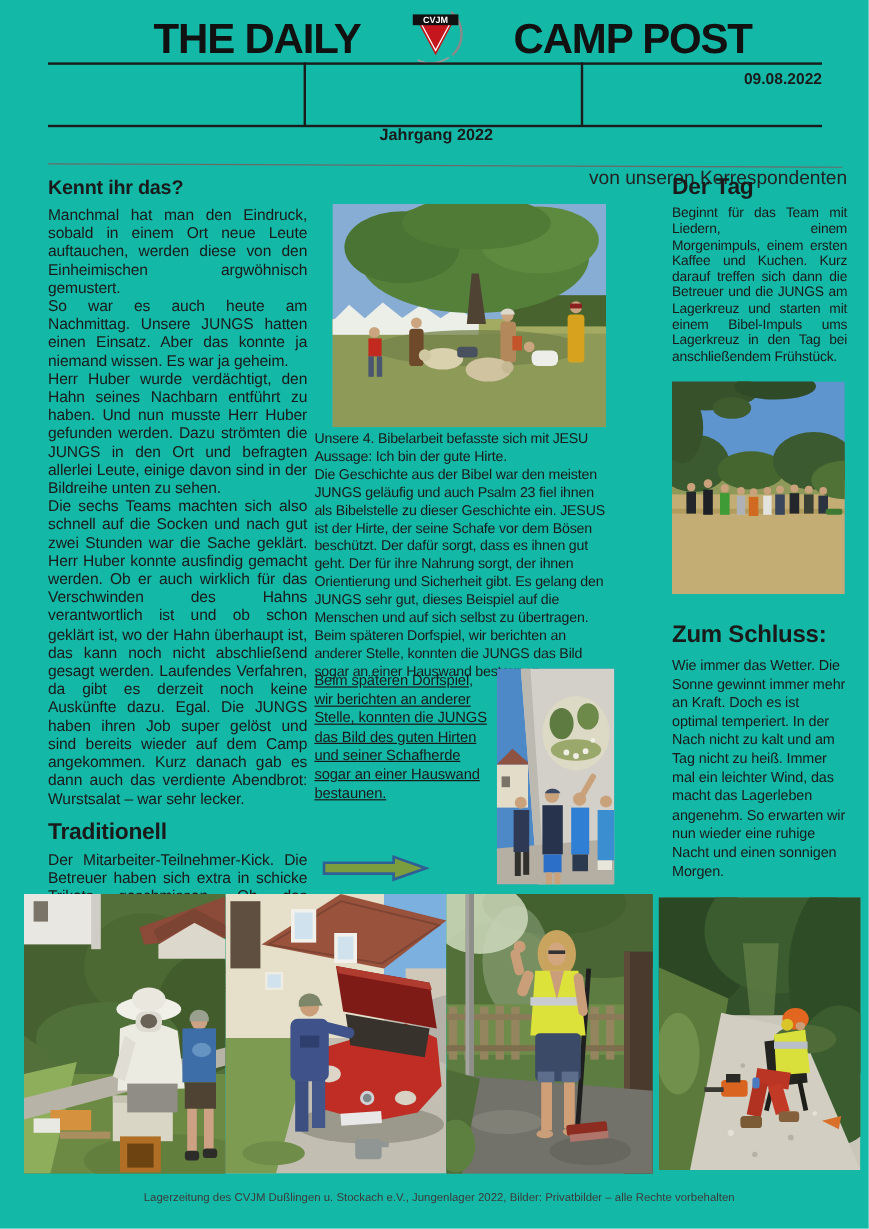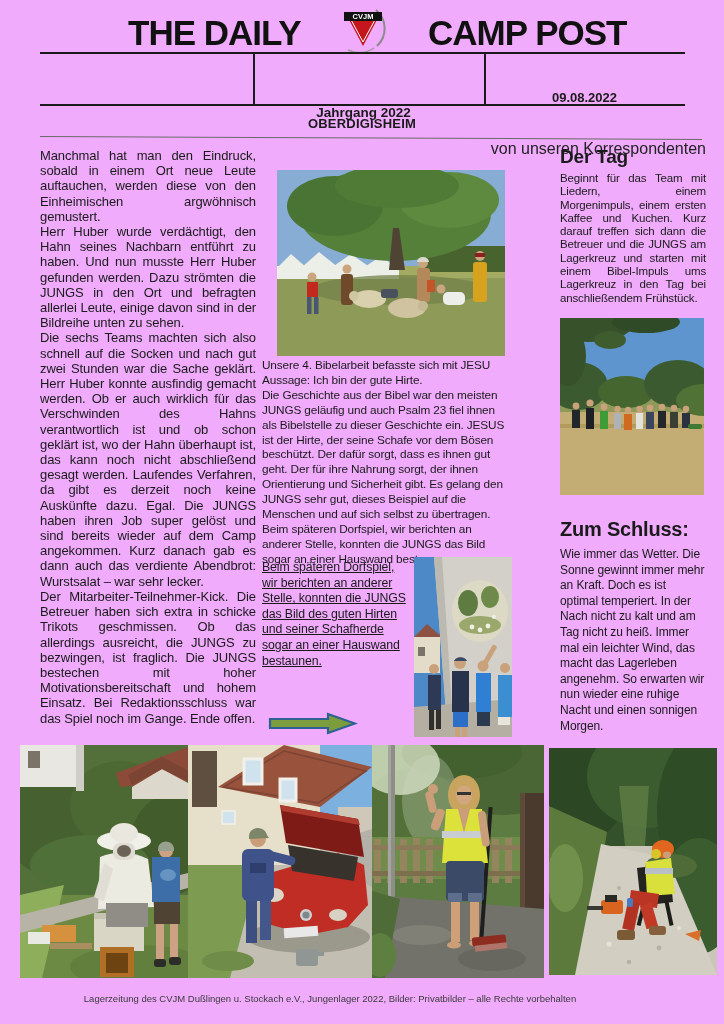--- a/index.html
+++ b/index.html
@@ -1,16 +1,16 @@
 <!DOCTYPE html>
 <html lang="de"><head>
 <meta charset="utf-8">
 <style>
   html,body{margin:0;padding:0;background:#ffffff;}
-  .page{position:relative;width:724px;height:1024px;background:#f0abfc;overflow:hidden;
+  .page{position:relative;width:724px;height:1024px;background:#14b8a6;overflow:hidden;
         font-family:"Liberation Sans",sans-serif;color:#1a1a1a;}
   .abs{position:absolute;}
   
   .mast-title{font-weight:bold;font-size:35px;letter-spacing:-1px;line-height:1;color:#111;}
   .rule{background:#1b1b1b;height:2px;}
   .vline{background:#1b1b1b;width:2px;}
   .cell{font-weight:bold;font-size:13.5px;text-align:center;}
   .loc{font-weight:bold;font-size:13px;text-align:center;letter-spacing:.2px;}
   .byline{font-size:16px;text-align:right;color:#222;}
   .thinline{height:1px;background:#6a6a6a;transform:rotate(.25deg);transform-origin:left;}
@@ -48,30 +48,32 @@
   </div>
 
   <div class="abs mast-title" style="left:428px;top:15px;">CAMP POST</div>
 
   <div class="abs rule" style="left:40px;top:52px;width:645px;"></div>
   <div class="abs vline" style="left:253px;top:52px;height:53px;"></div>
   <div class="abs vline" style="left:484px;top:52px;height:53px;"></div>
   <div class="abs rule" style="left:40px;top:104px;width:645px;"></div>
 
   <div class="abs cell" style="left:253px;top:67px;width:221px;margin-top:38px;">Jahrgang 2022</div>
-  <div class="abs cell" style="left:484px;top:90px;width:201px;font-size:13px;">09.08.2022</div>
-
-  <div class="abs loc" style="left:0;top:116px;width:724px;">OBERDIGISHEIM</div>
+  <div class="abs cell" style="left:484px;top:58px;width:201px;font-size:13px;text-align:right;">09.08.2022</div>
+
   <div class="abs thinline" style="left:40px;top:136px;width:662px;"></div>
   <div class="abs byline" style="left:0;top:140px;width:706px;">von unseren Korrespondenten</div>
 
   <div class="abs col just" style="left:40px;top:148px;width:216px;">
+    <h3>Kennt ihr das?</h3>
     <p>Manchmal hat man den Eindruck, sobald in einem Ort neue Leute auftauchen, werden diese von den Einheimischen argwöhnisch gemustert.</p>
+    <p>So war es auch heute am Nachmittag. Unsere JUNGS hatten einen Einsatz. Aber das konnte ja niemand wissen. Es war ja geheim.</p>
     <p>Herr Huber wurde verdächtigt, den Hahn seines Nachbarn entführt zu haben. Und nun musste Herr Huber gefunden werden. Dazu strömten die JUNGS in den Ort und befragten allerlei Leute, einige davon sind in der Bildreihe unten zu sehen.</p>
     <p>Die sechs Teams machten sich also schnell auf die Socken und nach gut zwei Stunden war die Sache geklärt. Herr Huber konnte ausfindig gemacht werden. Ob er auch wirklich für das Verschwinden des Hahns verantwortlich ist und ob schon geklärt ist, wo der Hahn überhaupt ist, das kann noch nicht abschließend gesagt werden. Laufendes Verfahren, da gibt es derzeit noch keine Auskünfte dazu. Egal. Die JUNGS haben ihren Job super gelöst und sind bereits wieder auf dem Camp angekommen. Kurz danach gab es dann auch das verdiente Abendbrot: Wurstsalat – war sehr lecker.</p>
+    <h2>Traditionell</h2>
     <p>Der Mitarbeiter-Teilnehmer-Kick. Die Betreuer haben sich extra in schicke Trikots geschmissen. Ob das allerdings ausreicht, die JUNGS zu bezwingen, ist fraglich. Die JUNGS bestechen mit hoher Motivationsbereitschaft und hohem Einsatz. Bei Redaktionsschluss war das Spiel noch im Gange. Ende offen.</p>
   </div>
 
   <div class="abs photo" style="left:277px;top:170px;width:228px;height:186px;">
     <svg viewBox="0 0 228 186" preserveAspectRatio="none">
       <rect width="228" height="186" fill="#87add4"></rect>
       <rect y="96" width="228" height="90" fill="#8d9a58"></rect>
       <rect y="96" width="228" height="12" fill="#a3ab62"></rect>
       <rect x="148" y="76" width="80" height="26" fill="#49632e"></rect>
       <g fill="#eceee8">
@@ -383,15 +385,15 @@
       <rect x="68" y="182" width="18" height="10" rx="3" fill="#7b5a36"></rect>
       <rect x="100" y="178" width="17" height="9" rx="3" fill="#84613c"></rect>
       <rect x="52" y="152" width="22" height="14" rx="3" fill="#d8641f"></rect>
       <rect x="56" y="147" width="12" height="7" fill="#2a2a26"></rect>
       <rect x="38" y="158" width="16" height="4" fill="#3a3a34"></rect>
       <rect x="78" y="150" width="6" height="9" rx="2" fill="#4a7ac0"></rect>
       <polygon points="136,186 152,182 150,193" fill="#d8702a"></polygon>
     </svg>
   </div>
 
-  <div class="abs footer" style="left:0;top:993px;width:660px;">Lagerzeitung des CVJM Dußlingen u. Stockach e.V., Jungenlager 2022, Bilder: Privatbilder – alle Rechte vorbehalten</div>
+  <div class="abs footer" style="left:0;top:993px;width:660px;padding-left:36px;">Lagerzeitung des CVJM Dußlingen u. Stockach e.V., Jungenlager 2022, Bilder: Privatbilder – alle Rechte vorbehalten</div>
 
 </div>
 
 </body></html>

